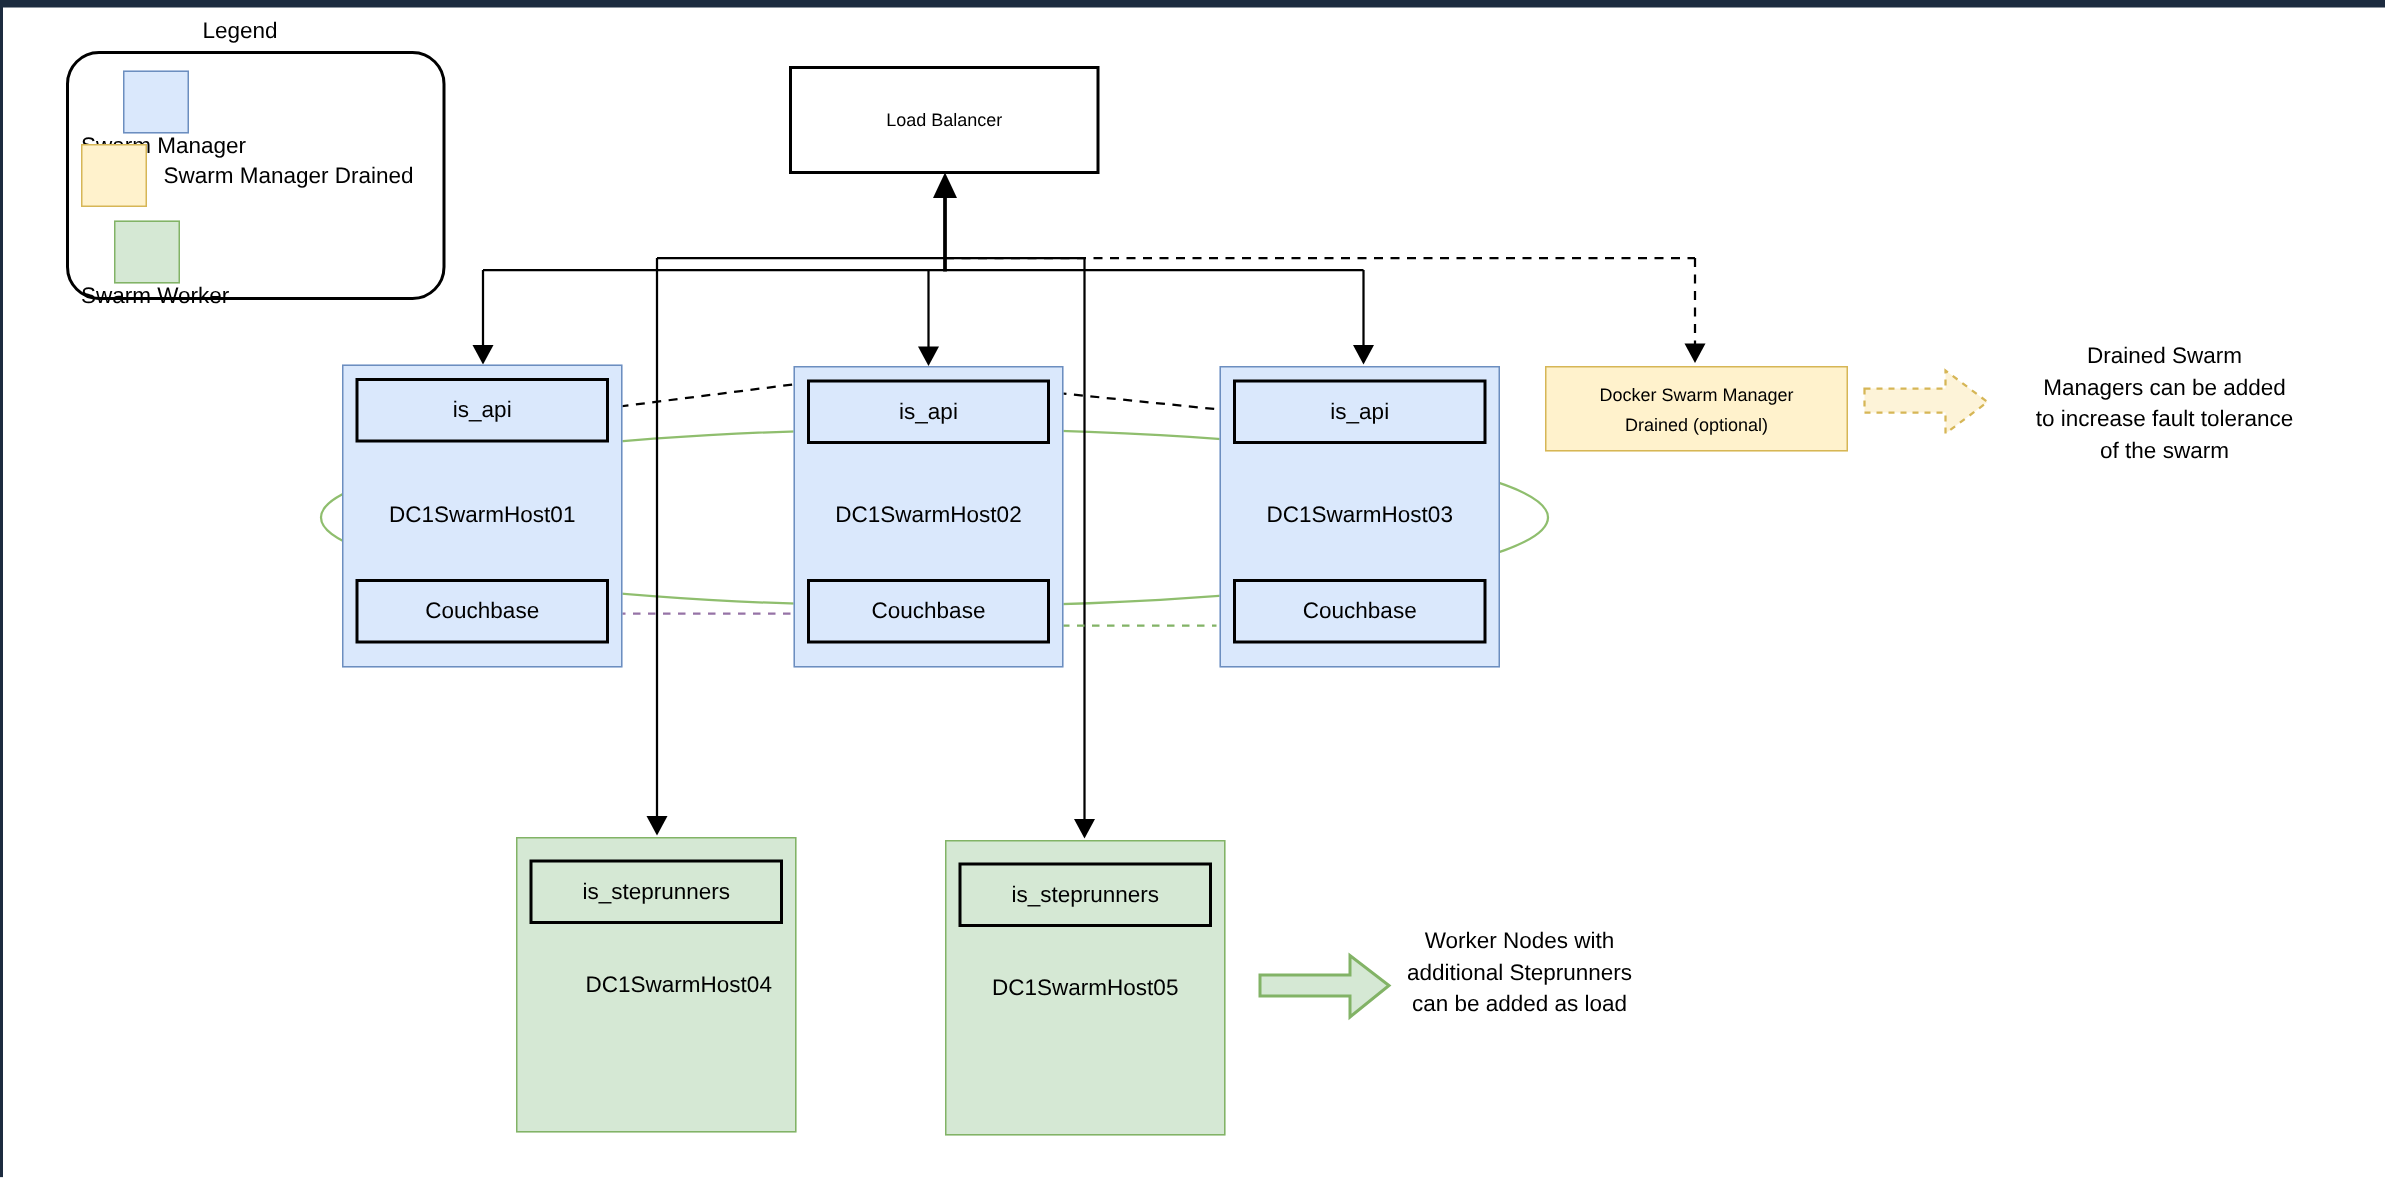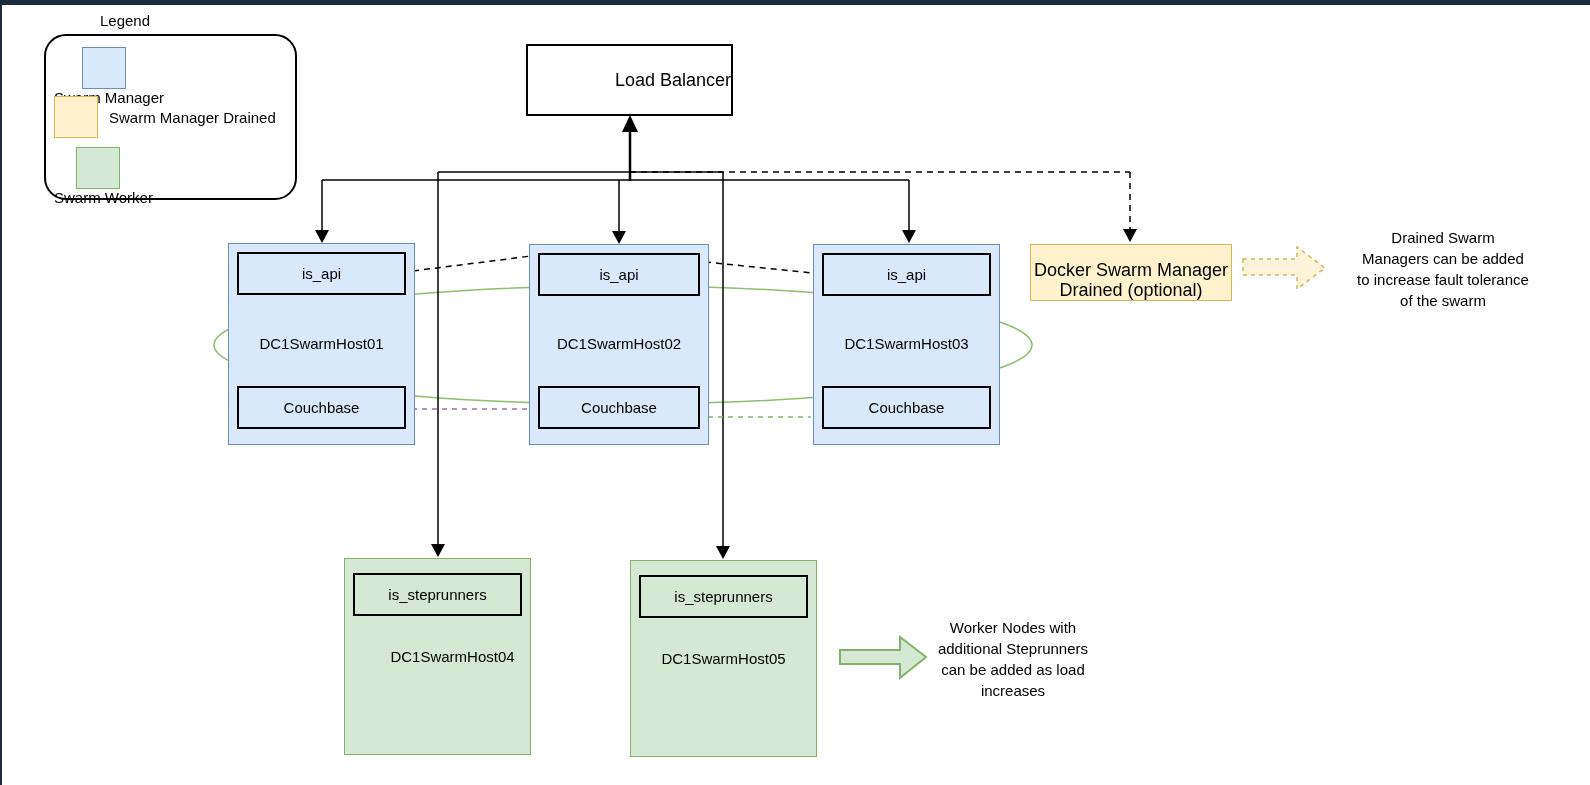--- a/index.html
+++ b/index.html
@@ -4,37 +4,37 @@
 <style>
   html,body { margin:0; padding:0; background:#fff; }
   .canvas {
     position:relative; width:1590px; height:785px; background:#ffffff;
     font-family:"Liberation Sans", sans-serif; color:#000; overflow:hidden;
   }
   .topbar { position:absolute; top:0; left:0; width:1590px; height:5px; background:#1c2b3f; }
   .leftbar { position:absolute; top:0; left:0; width:2px; height:785px; background:#1c2b3f; }
 
   .box { position:absolute; box-sizing:border-box; display:flex; align-items:center;
-         justify-content:flex-end; text-align:center; font-size:18px; }
+         justify-content:center; text-align:center; font-size:12px; }
 
   .lb-box { border:2px solid #000; background:#fff; }
 
   .host { position:absolute; box-sizing:border-box; }
   .host-blue  { background:#dae8fc; border:1.5px solid #6c8ebf; }
   .host-green { background:#d5e8d4; border:1.5px solid #82b366; }
 
   .svc { position:absolute; left:8px; right:8px; height:43px; border:2px solid #000;
          box-sizing:border-box; display:flex; align-items:center; justify-content:center;
          font-size:15px; }
   .svc-blue  { background:#dae8fc; }
   .svc-green { background:#d5e8d4; }
 
   .hostname { position:absolute; left:0; right:0; text-align:center; font-size:15px; }
 
-  .legend-title { position:absolute; left:100px; top:12px; width:120px; font-size:15px; }
+  .legend-title { position:absolute; left:100px; top:12px; width:120px; text-align:center; font-size:15px; }
   .legend-box { position:absolute; left:44px; top:34px; width:253px; height:166px;
                 border:2px solid #000; border-radius:22px; background:#fff; box-sizing:border-box; }
   .legend-row { position:absolute; left:8px; display:flex; align-items:center; }
   .swatch { width:44px; height:42px; box-sizing:border-box; margin-right:11px; flex:0 0 auto; }
   .legend-label { font-size:15px; white-space:nowrap; }
 
   .drained-box { background:#fff2cc; border:1.5px solid #d6b656; flex-direction:column; line-height:20px; }
 
   .note { position:absolute; text-align:center; font-size:15px; line-height:21px; }
 
@@ -157,16 +157,15 @@
     <div>Drained Swarm</div>
     <div>Managers can be added</div>
     <div>to increase fault tolerance</div>
     <div>of the swarm</div>
   </div>
 
   <div class="note" style="left:888px; top:617px; width:250px;">
     <div>Worker Nodes with</div>
     <div>additional Steprunners</div>
     <div>can be added as load</div>
-    <div>increases</div>
   </div>
 
 </div>
 
 </body></html>

